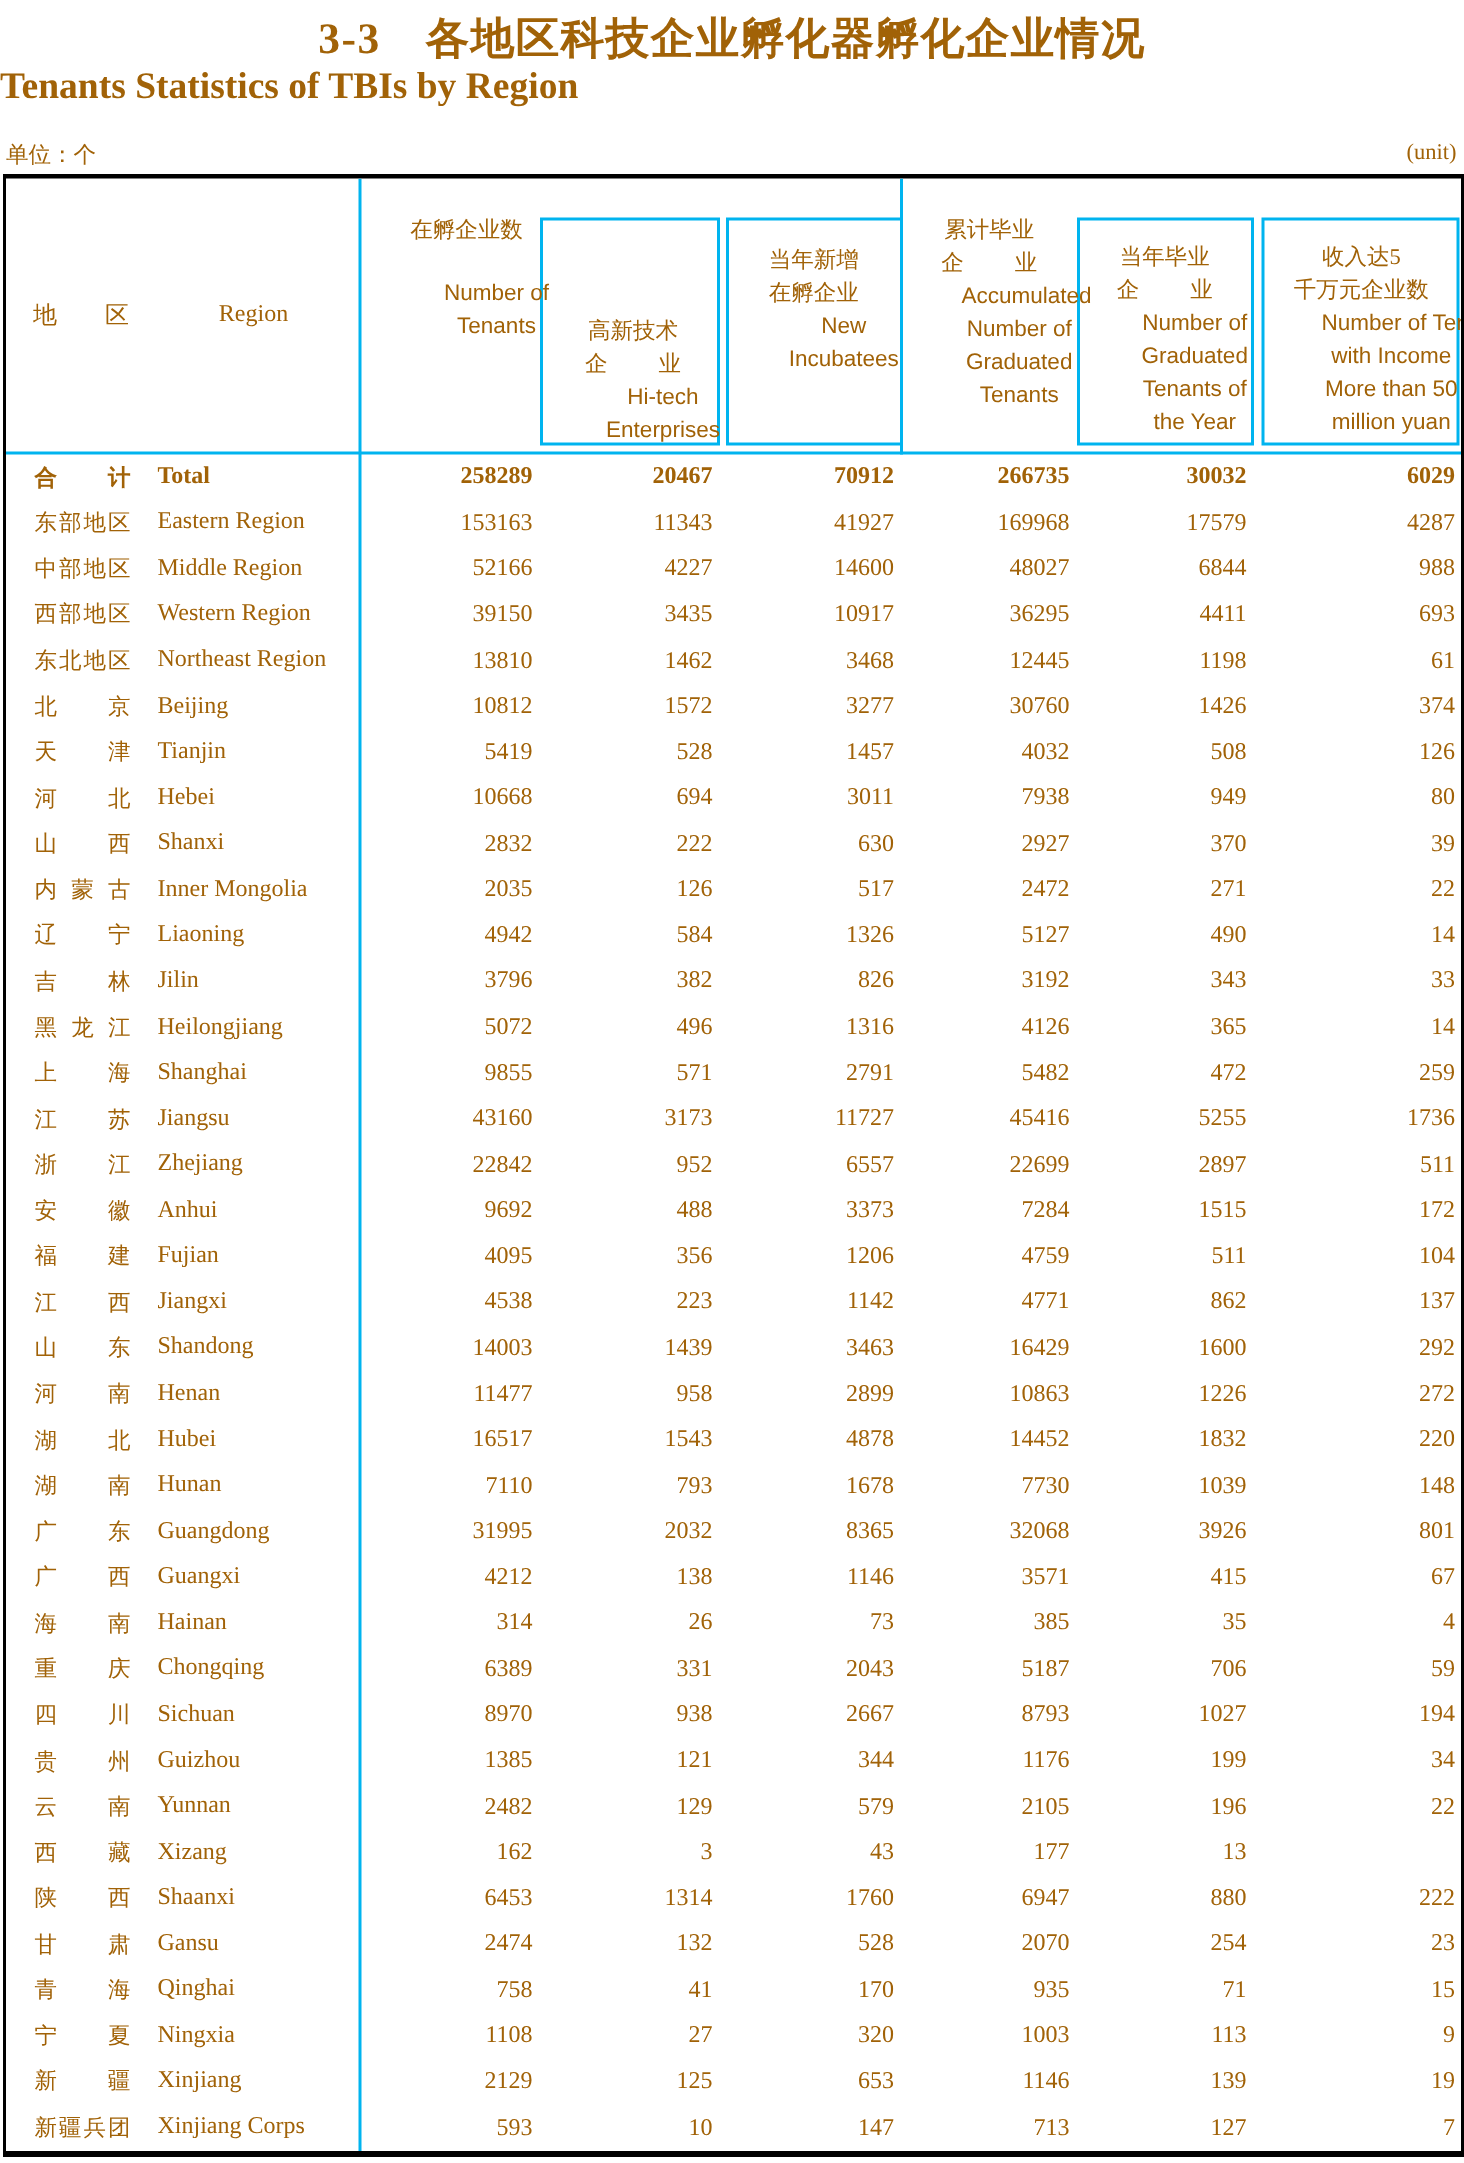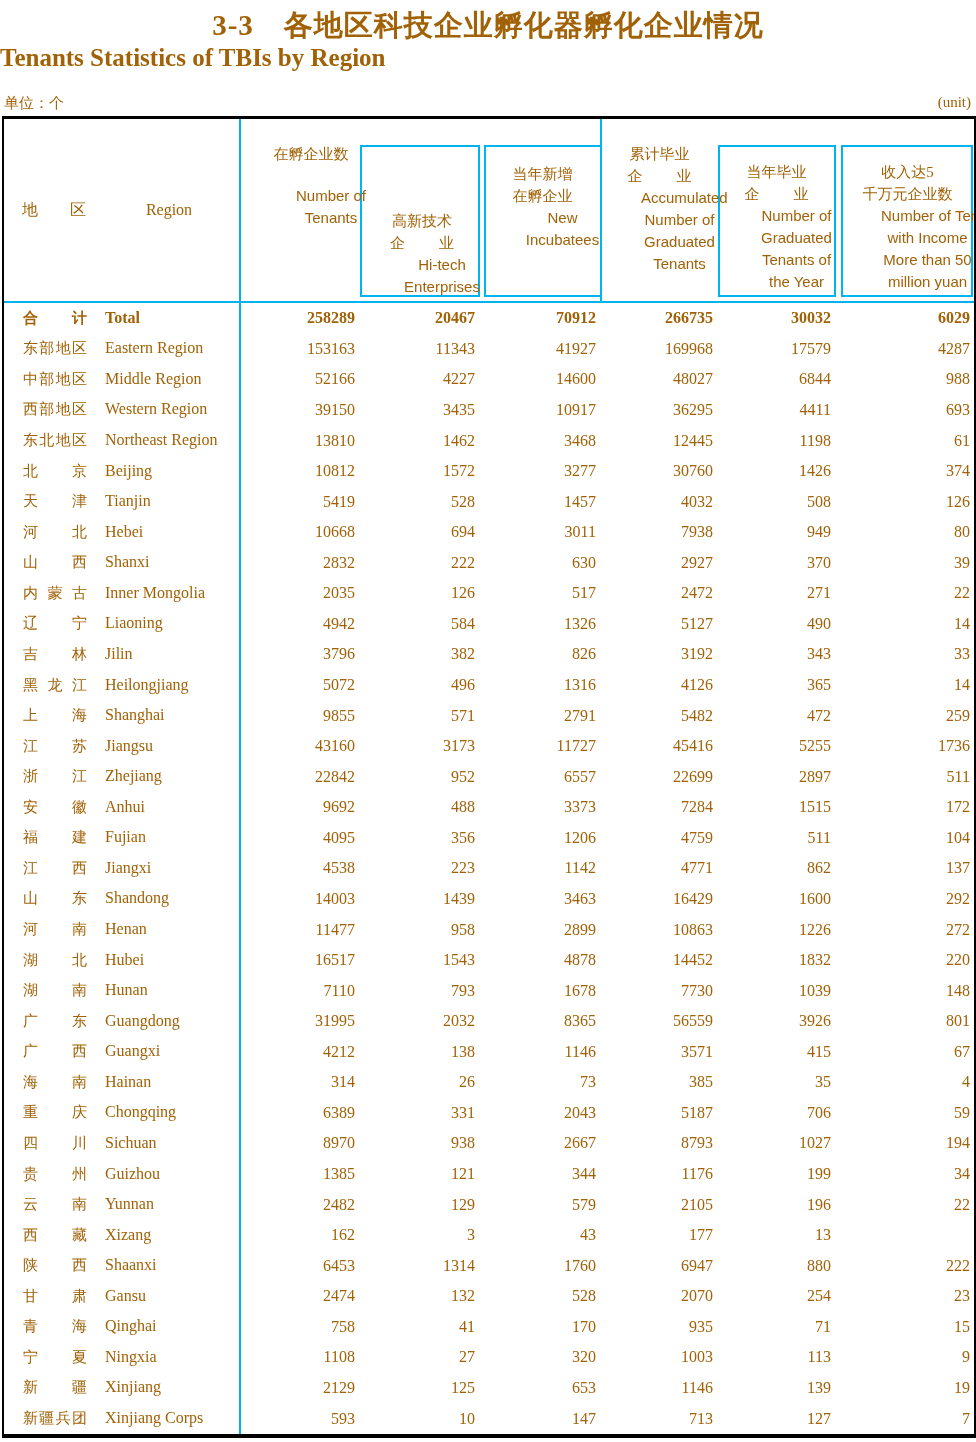--- a/index.html
+++ b/index.html
@@ -401,21 +401,21 @@
           <div class="cell num c6">148</div>
         </div>
         <div class="row">
           <div class="cell cell-region">
             <span class="zh-just">广东</span>
             <span class="region-en">Guangdong</span>
           </div>
           <div class="cell num c1">31995</div>
           <div class="cell num c2">2032</div>
           <div class="cell num c3">8365</div>
-          <div class="cell num c4">56559</div>
+          <div class="cell num c4">32068</div>
           <div class="cell num c5">3926</div>
           <div class="cell num c6">801</div>
         </div>
         <div class="row">
           <div class="cell cell-region">
             <span class="zh-just">广西</span>
             <span class="region-en">Guangxi</span>
           </div>
           <div class="cell num c1">4212</div>
           <div class="cell num c2">138</div>

